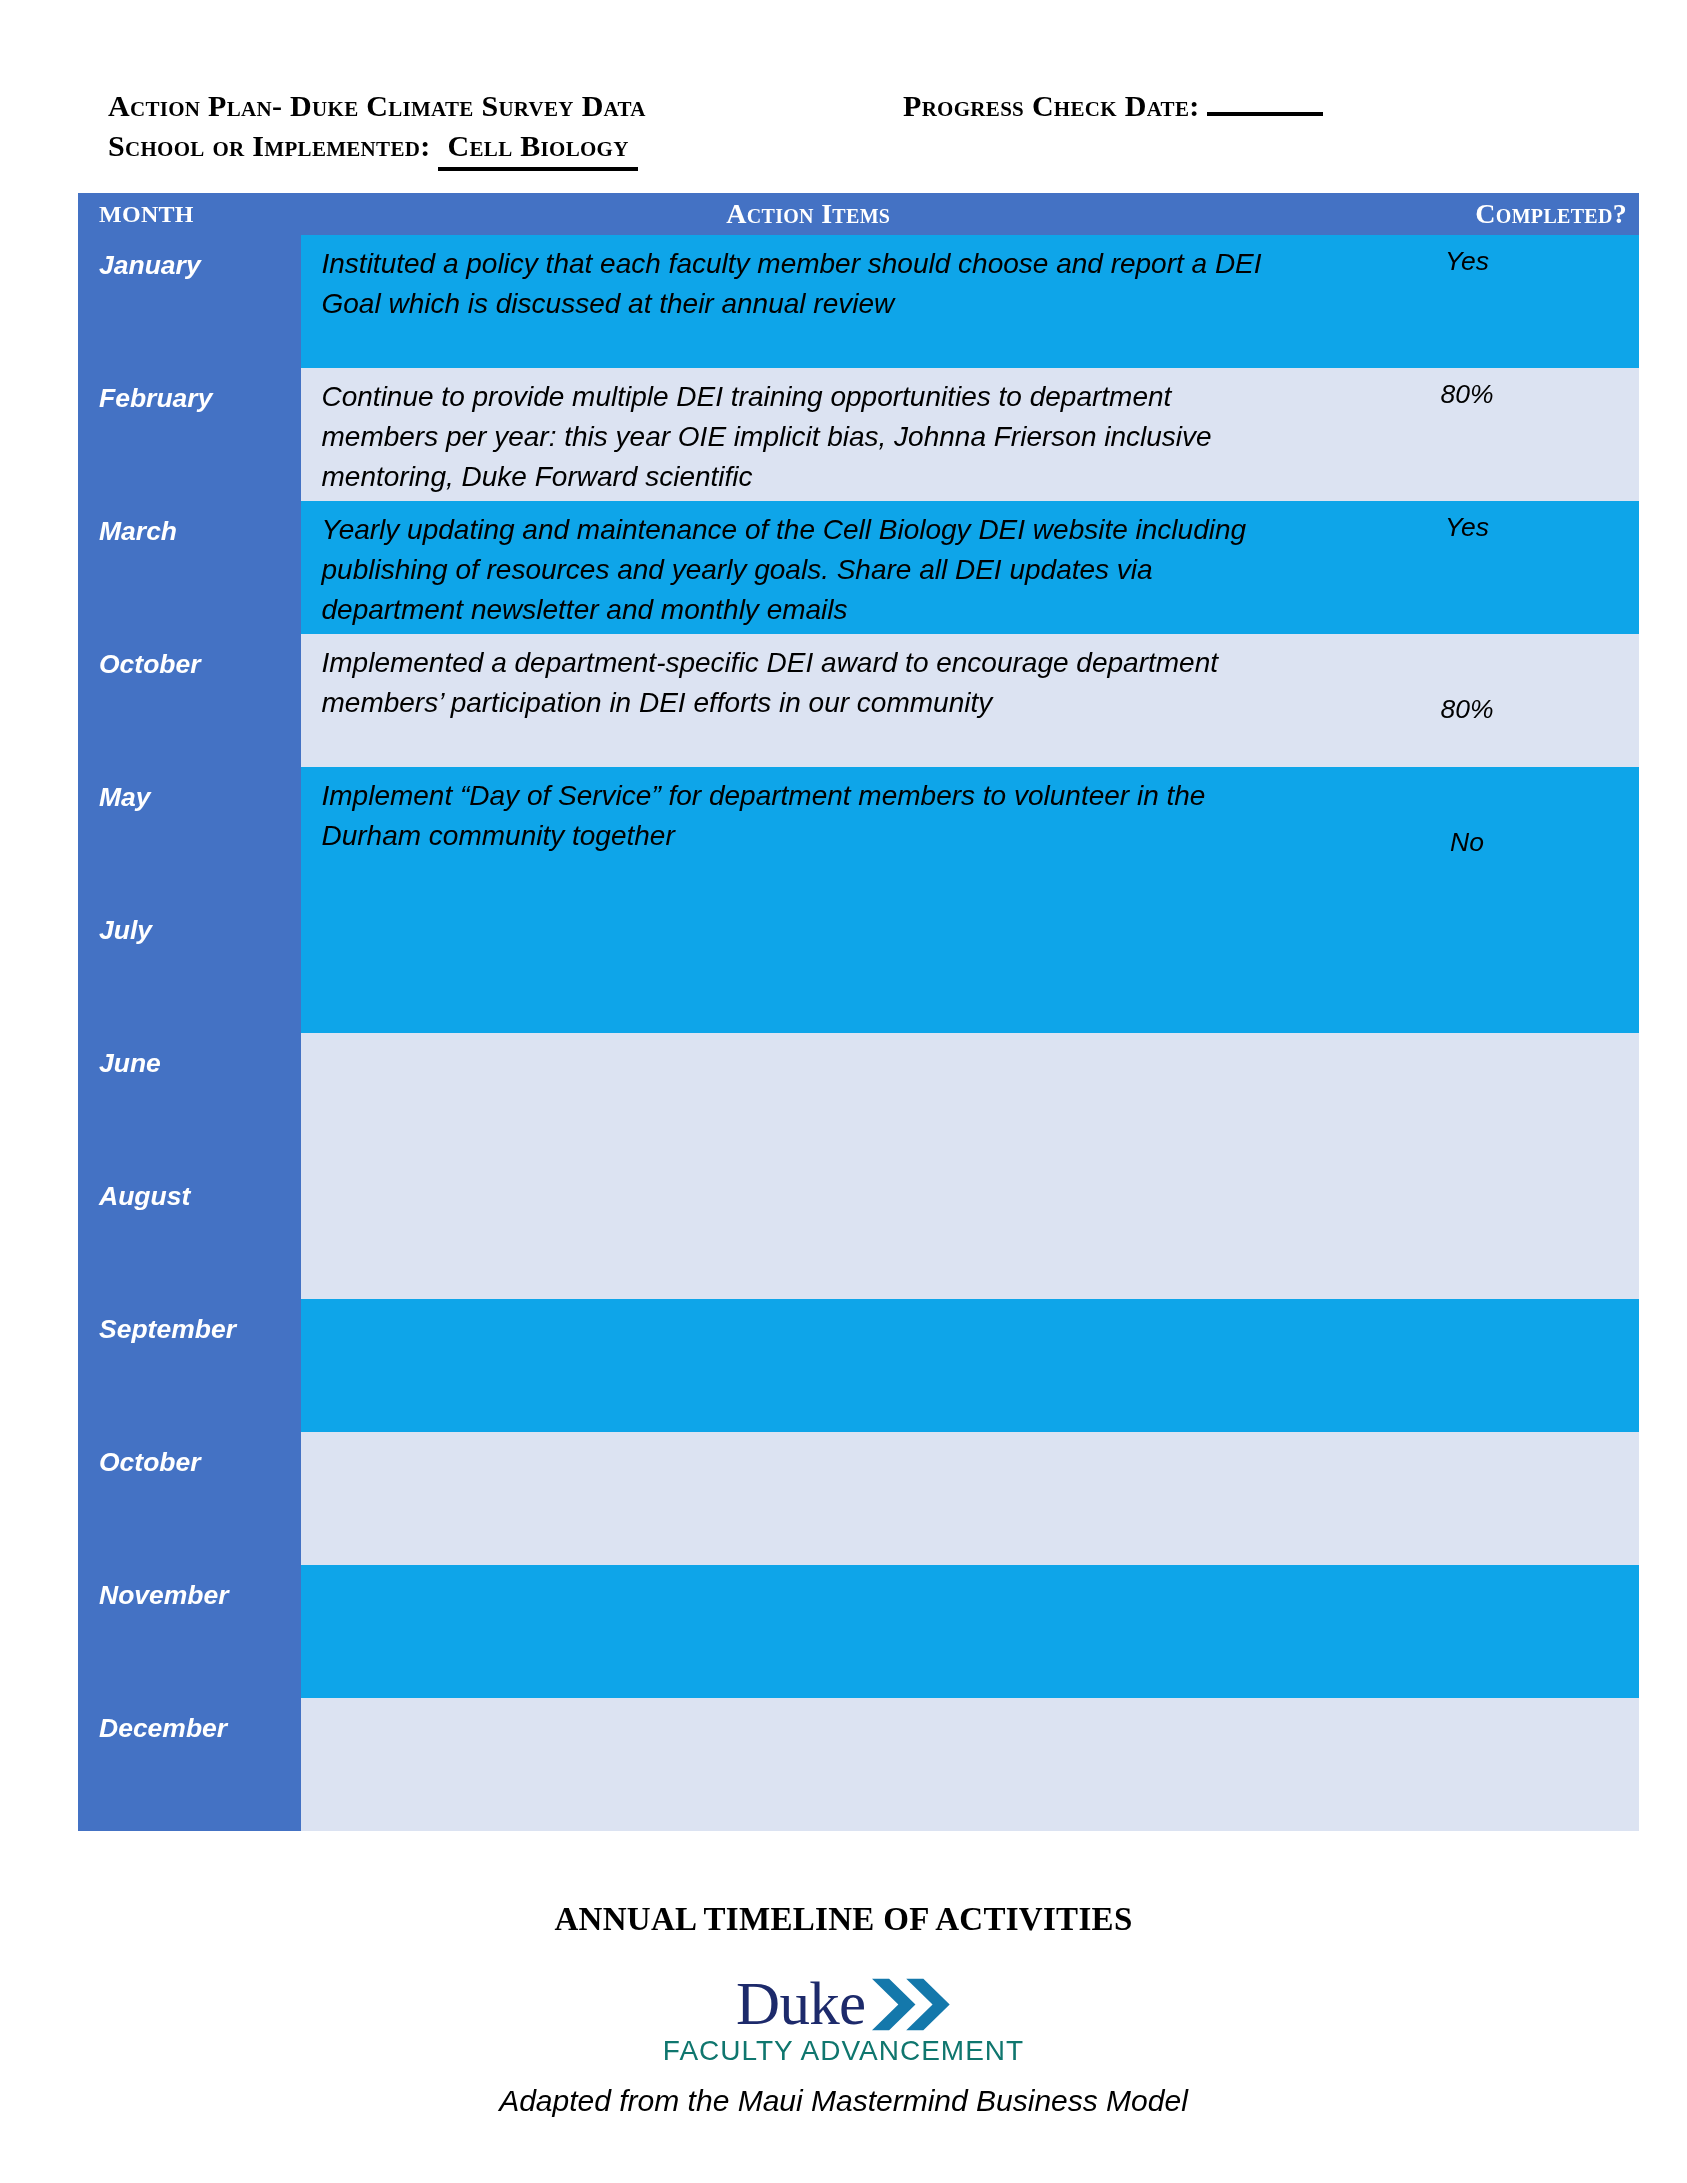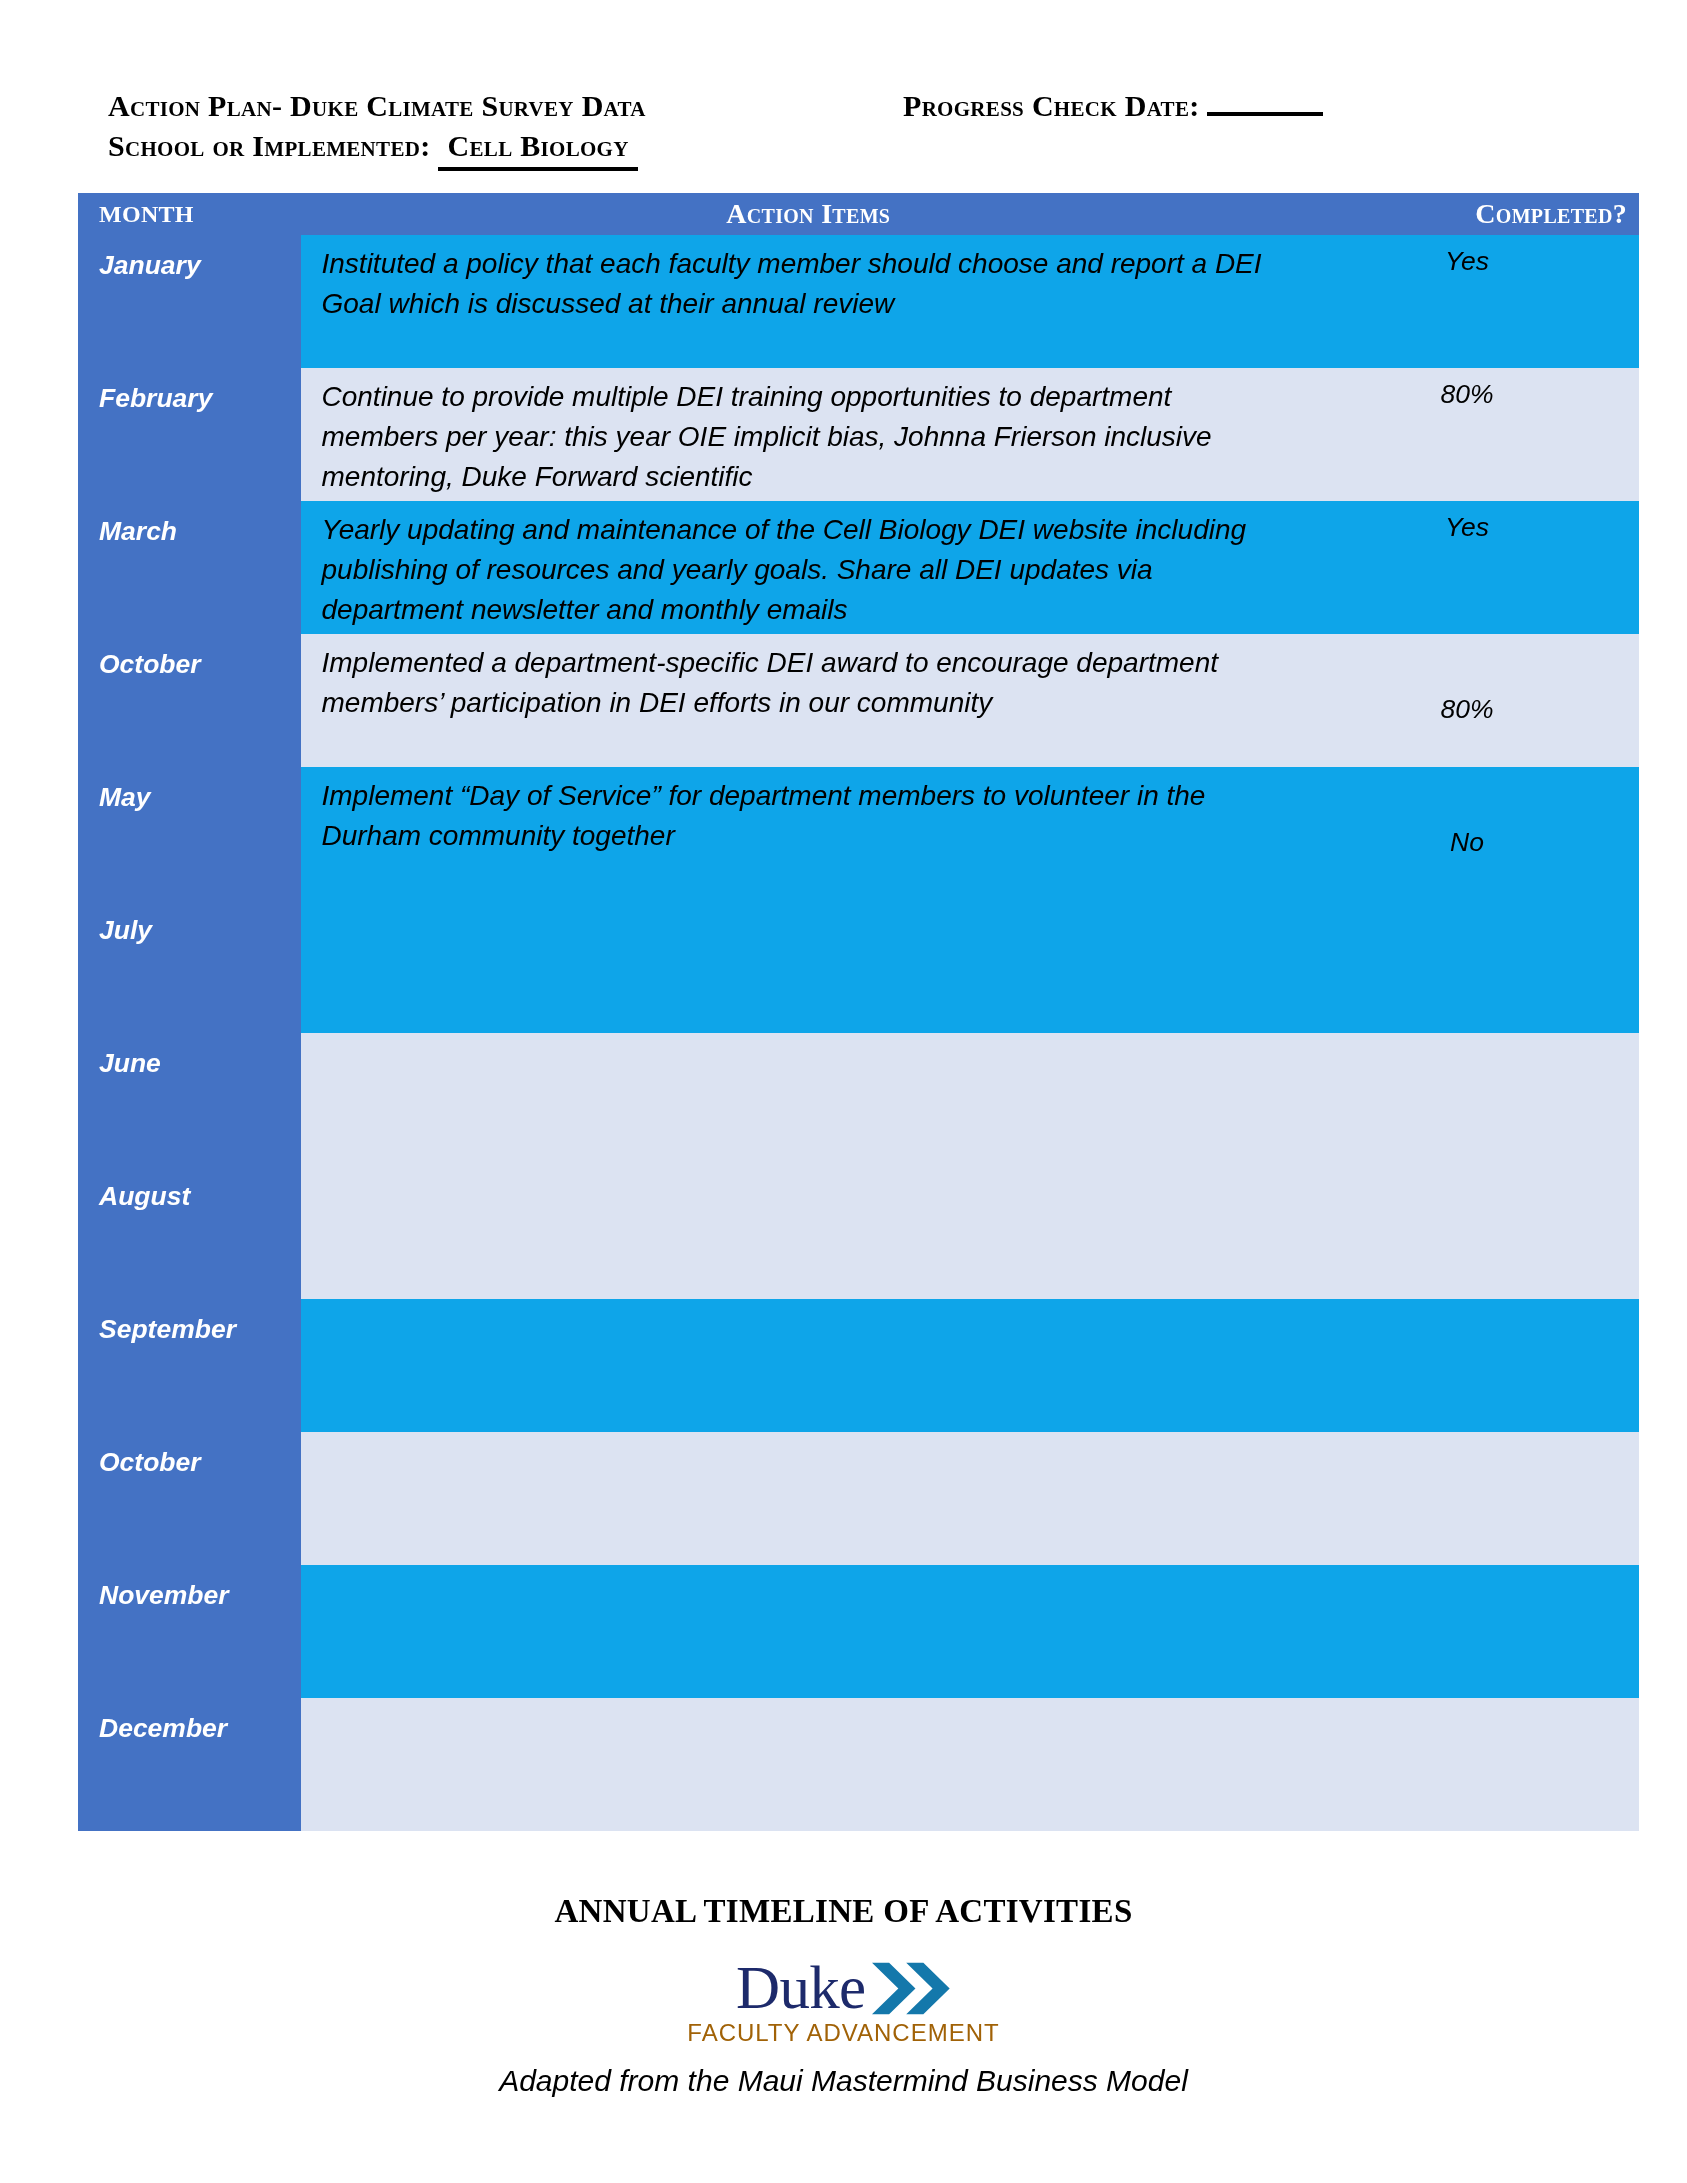--- a/index.html
+++ b/index.html
@@ -143,21 +143,21 @@
     top: 1889px;
     width: 1687px;
     text-align: center;
   }
   .foot-title {
     font-family: "Liberation Serif", serif;
     font-weight: bold;
     font-size: 33px;
     letter-spacing: 0.3px;
     color: #000000;
-    margin: 4px;
+    margin: 12px;
   }
   .duke-logo {
     margin-top: 22.5px;
     display: inline-block;
     text-align: center;
   }
   .duke-mark {
     display: flex;
     align-items: center;
     justify-content: center;
@@ -166,22 +166,22 @@
   .duke-word {
     font-family: "Liberation Serif", serif;
     font-size: 61px;
     color: #1d2a6b;
     line-height: 1;
     letter-spacing: -0.7px;
   }
   .duke-chevs { display: flex; margin-left: 2.6px; margin-top: 2.6px; }
   .duke-sub {
     font-family: "Liberation Sans", sans-serif;
-    font-size: 24px;
-    color: #a16207;
+    font-size: 28px;
+    color: #0f766e;
     letter-spacing: 1px;
     margin-top: 1.3px;
   }
   .credit {
     font-family: "Liberation Sans", sans-serif;
     font-style: italic;
     font-size: 30px;
     color: #000000;
     margin-top: 17px;
   }

